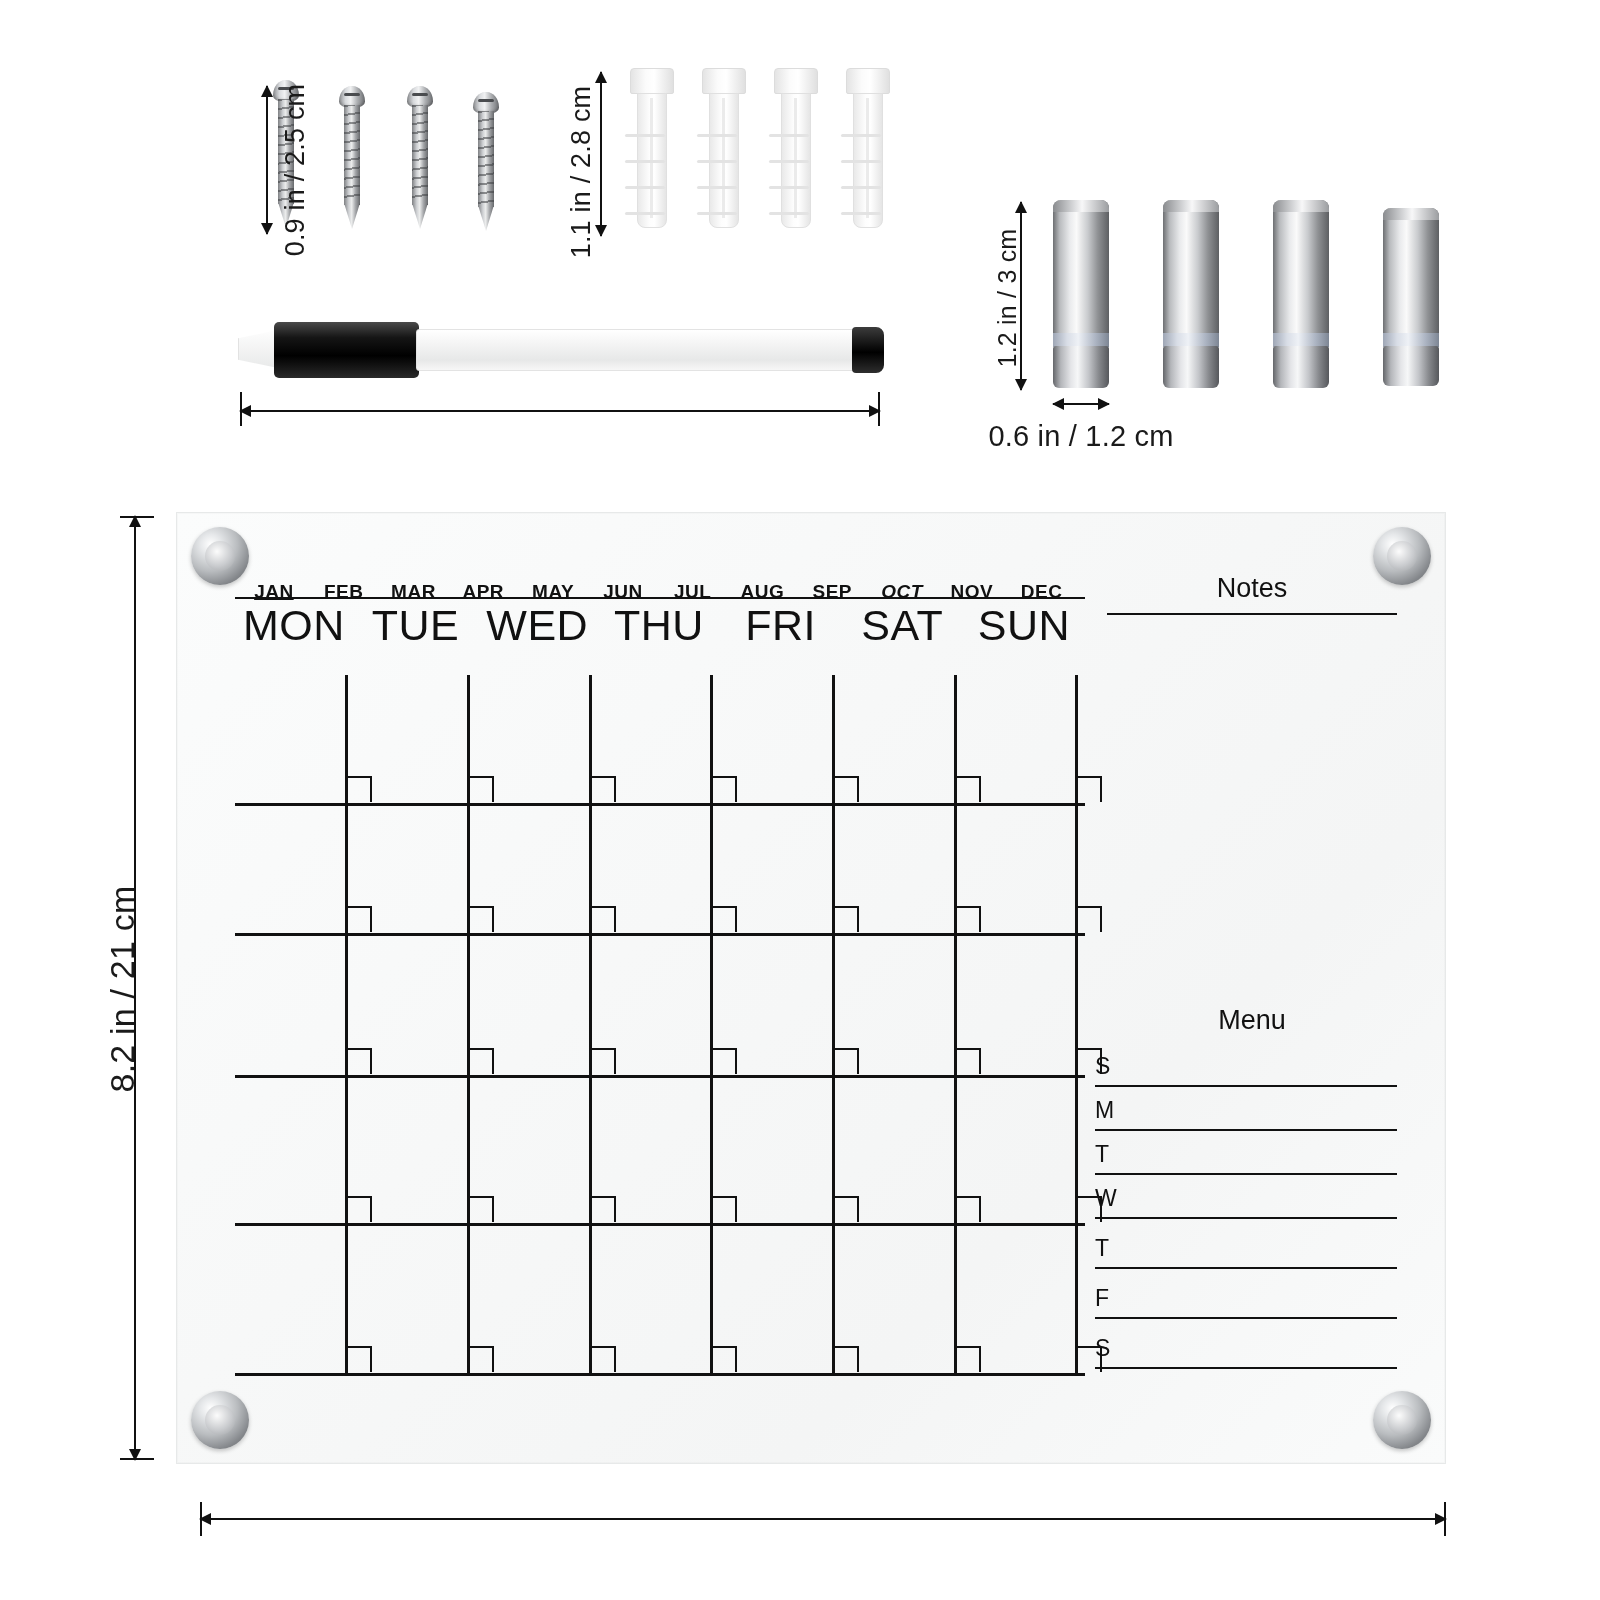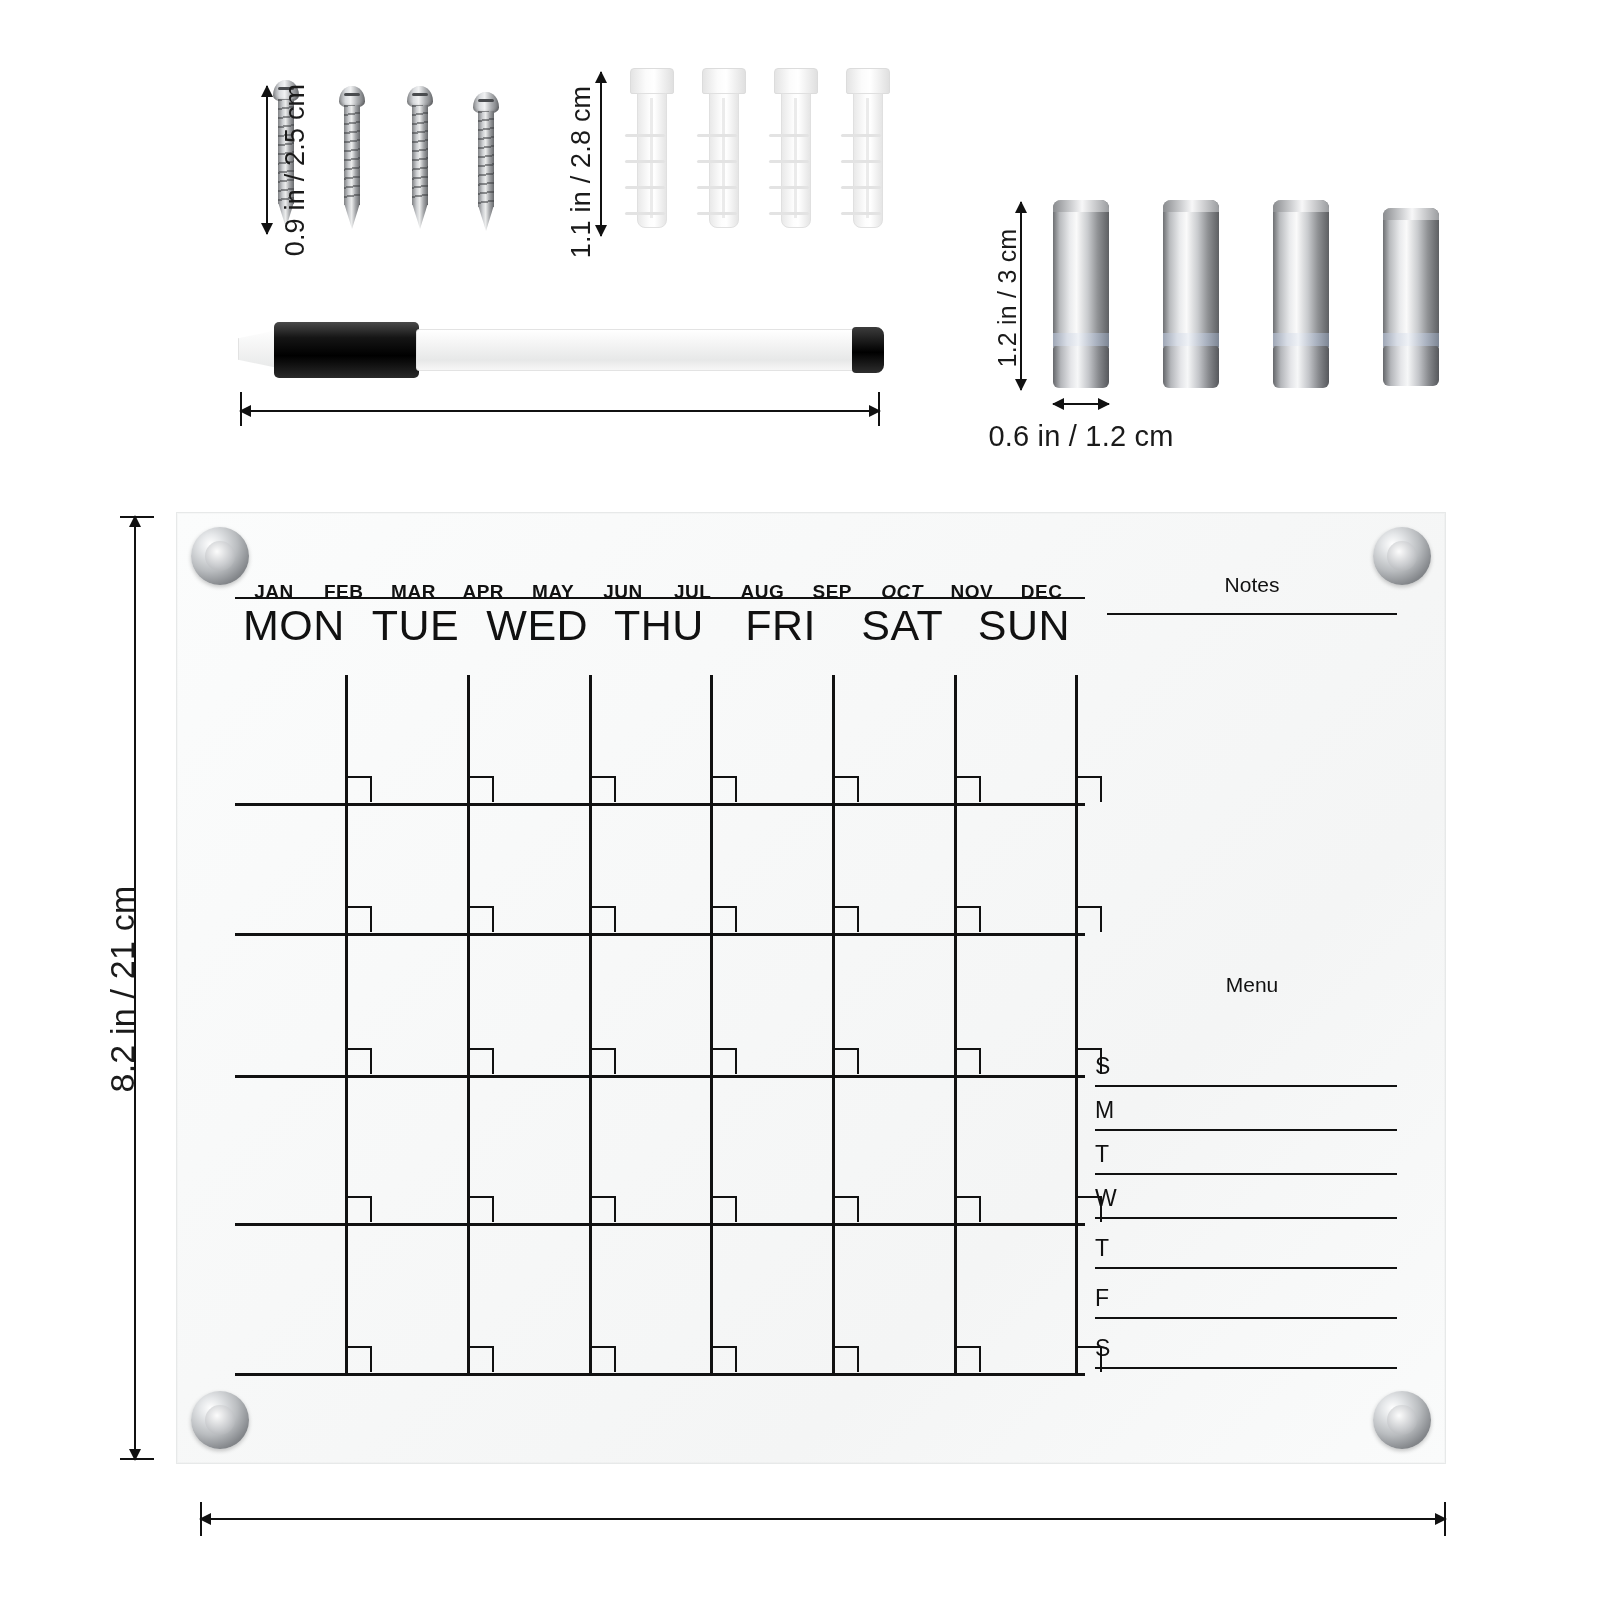--- a/index.html
+++ b/index.html
@@ -168,21 +168,21 @@
   }
 
   .hline { position:absolute; background:#111; height:3px; }
   .vline { position:absolute; background:#111; width:3px; }
 
   .cellbox {
     position:absolute; border:2px solid #111; border-bottom:none; border-left:none;
     width:26px; height:26px;
   }
 
-  .notes-title, .menu-title { position:absolute; font-size:21px; color:#111; text-align:center; }
+  .notes-title, .menu-title { position:absolute; font-size:27px; color:#111; text-align:center; }
   .notes-underline { position:absolute; background:#111; height:2px; }
 
   .menu-row { position:absolute; }
   .menu-letter { position:absolute; font-size:23px; color:#111; }
   .menu-line { position:absolute; background:#111; height:2px; }
 </style>
 </head>
 <body>
 
 <div class="stage">
@@ -305,21 +305,21 @@
 
   <div class="board" style="left:176px; top:512px; width:1270px; height:952px;">
     <div class="board-inner">
 
       <div class="mount" style="left:14px; top:14px;"></div>
       <div class="mount" style="right:14px; top:14px;"></div>
       <div class="mount" style="left:14px; bottom:14px;"></div>
       <div class="mount" style="right:14px; bottom:14px;"></div>
 
       <div class="months" style="left:62px; top:68px; width:838px;">
-        <div class="month" style="width:69.8px;">JAN</div>
+        <div class="month" style="width:69.8px;text-decoration:underline;">JAN</div>
         <div class="month" style="width:69.8px;">FEB</div>
         <div class="month" style="width:69.8px;">MAR</div>
         <div class="month" style="width:69.8px;">APR</div>
         <div class="month" style="width:69.8px;">MAY</div>
         <div class="month" style="width:69.8px;">JUN</div>
         <div class="month" style="width:69.8px;">JUL</div>
         <div class="month" style="width:69.8px;">AUG</div>
         <div class="month" style="width:69.8px;">SEP</div>
         <div class="month" style="width:69.8px;font-style:italic;">OCT</div>
         <div class="month" style="width:69.8px;">NOV</div>
@@ -421,21 +421,21 @@
       <div class="cellbox" style="left:413px; top:833px;"></div>
       <div class="cellbox" style="left:534px; top:833px;"></div>
       <div class="cellbox" style="left:656px; top:833px;"></div>
       <div class="cellbox" style="left:778px; top:833px;"></div>
       <div class="cellbox" style="left:899px; top:833px;"></div>
 
       <div class="notes-title" style="left:930px; top:60px; width:290px;">Notes</div>
       <div class="notes-underline" style="left:930px; top:100px; width:290px;"></div>
       <div class="abs" style="left:930px; top:104px; width:290px; height:360px;"></div>
 
-      <div class="menu-title" style="left:930px; top:460px; width:290px;">Menu</div>
+      <div class="menu-title" style="left:930px; top:492px; width:290px;">Menu</div>
 
       <div class="menu-row" style="left:918px; top:540px; width:302px; height:44px;">
         <div class="menu-letter" style="left:0; top:0;">S</div>
         <div class="menu-line" style="left:0; top:32px; width:302px;"></div>
       </div>
       <div class="menu-row" style="left:918px; top:584px; width:302px; height:44px;">
         <div class="menu-letter" style="left:0; top:0;">M</div>
         <div class="menu-line" style="left:0; top:32px; width:302px;"></div>
       </div>
       <div class="menu-row" style="left:918px; top:628px; width:302px; height:44px;">

